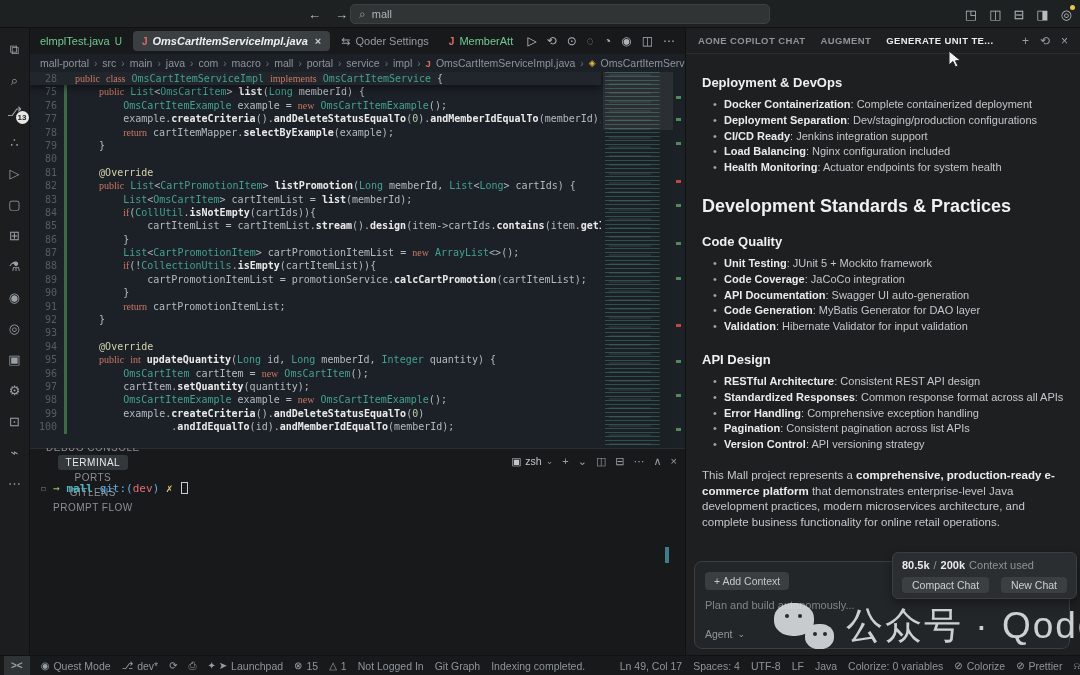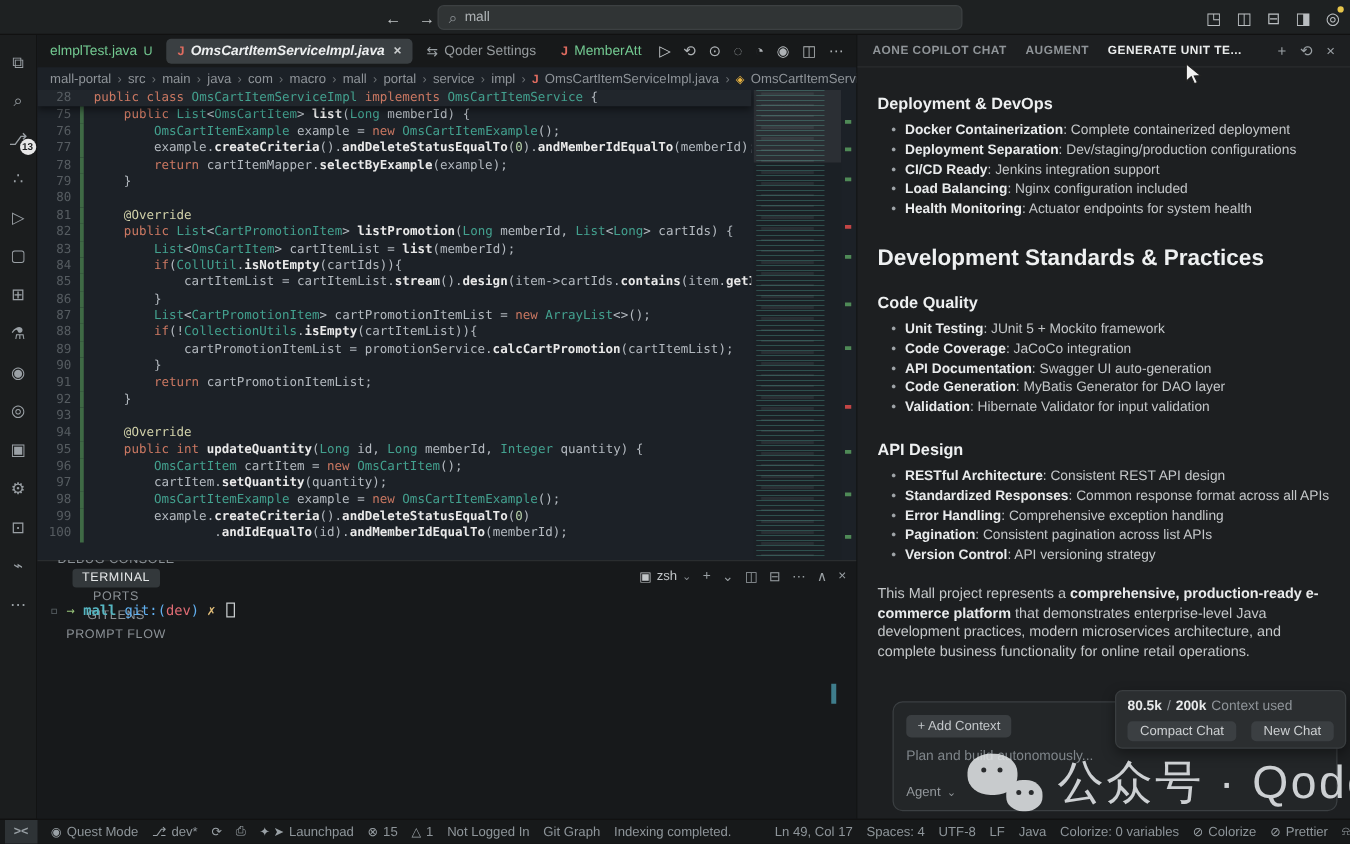--- a/index.html
+++ b/index.html
@@ -57,21 +57,21 @@
 
   
   .codewrap{position:relative;flex:1 1 auto;overflow:hidden;background:#1c2127;}
   #code-rows{position:absolute;left:0;top:0;right:84px;}
   .crow{display:flex;height:13.4px;font:10px/13.4px "DejaVu Sans Mono",monospace;white-space:pre;}
   .crow.sticky{background:#21262c;box-shadow:0 3px 6px rgba(0,0,0,.45);position:relative;z-index:3;}
   .ln{flex:0 0 34px;text-align:right;padding-right:7px;color:#565c61;}
   .chg{flex:0 0 3px;background:#3f6a45;margin-right:8px;}
   .crow.sticky .chg{background:transparent;}
   .src{color:#b4bac0;overflow:hidden;}
-  .src .kw{color:#cb7862;}
+  .src .kw{color:#cb7862;font-family:Liberation Serif, serif;}
   .src .ty{color:#43a18f;}
   .src .me{color:#e9e9e9;font-weight:600;}
   .src .nu{color:#b5cea8;}
   .src .an{color:#d2d2aa;}
 
   .minimap{position:absolute;right:12px;top:0;bottom:0;width:70px;background:#1b2025;
            background-image:
              repeating-linear-gradient(to bottom, rgba(77,158,143,.38) 0 1px, transparent 1px 4px),
              repeating-linear-gradient(to bottom, rgba(160,170,175,.10) 0 2px, transparent 2px 9px);
            background-size:78% 100%,60% 100%;background-repeat:no-repeat;background-position:2px 0,6px 2px;}
@@ -110,21 +110,21 @@
   .chat-content{position:absolute;left:0;right:0;top:26px;bottom:126px;padding:4px 16px 0 16px;overflow:hidden;}
   .sec-h2{font-size:18px;font-weight:700;color:#eef0f1;margin:20px 0 4px;}
   .sec-h3{font-size:13px;font-weight:700;color:#eef0f1;margin:17px 0 3px;}
   .sec-ul{margin:7px 0 4px;padding:0 0 0 22px;list-style:none;}
   .sec-li{position:relative;font-size:11px;line-height:15.8px;color:#c4c7c9;}
   .sec-li::before{content:"•";position:absolute;left:-11px;color:#9fa4a8;}
   .sec-li b{color:#e9ebec;}
   .sec-p{font-size:11.5px;line-height:15.6px;color:#c4c7c9;margin:15px 0 6px;}
   .sec-p b{color:#e9ebec;}
 
-  .chat-input{position:absolute;left:28px;right:10px;bottom:6px;height:88px;background:#232628;
+  .chat-input{position:absolute;left:8px;right:10px;bottom:6px;height:88px;background:#232628;
               border:1px solid #3b3f42;border-radius:8px;}
   .addctx{display:inline-flex;align-items:center;gap:5px;margin:10px 0 0 10px;background:#3a3e41;
           border-radius:4px;padding:3px 9px;font-size:10.5px;color:#c3c7ca;}
   .chat-ph{margin:9px 10px 0;font-size:11px;color:#7f858a;}
   .agent-row{position:absolute;left:10px;bottom:8px;display:flex;align-items:center;gap:5px;
              font-size:10.5px;color:#92979b;}
   .agent-caret{font-size:9px;}
 
   .ctx-popup{position:absolute;right:3px;bottom:56px;width:185px;height:47px;background:#2b2e30;
              border:1px solid #3a3e40;border-radius:6px;box-shadow:0 4px 10px rgba(0,0,0,.4);

